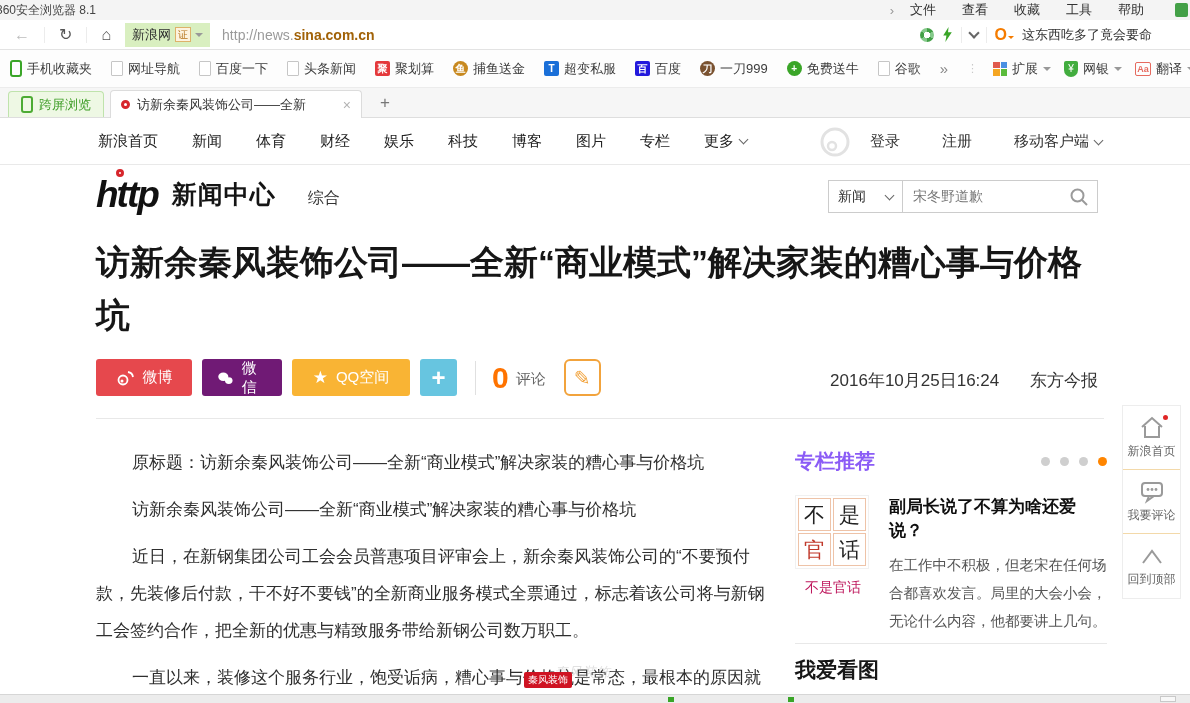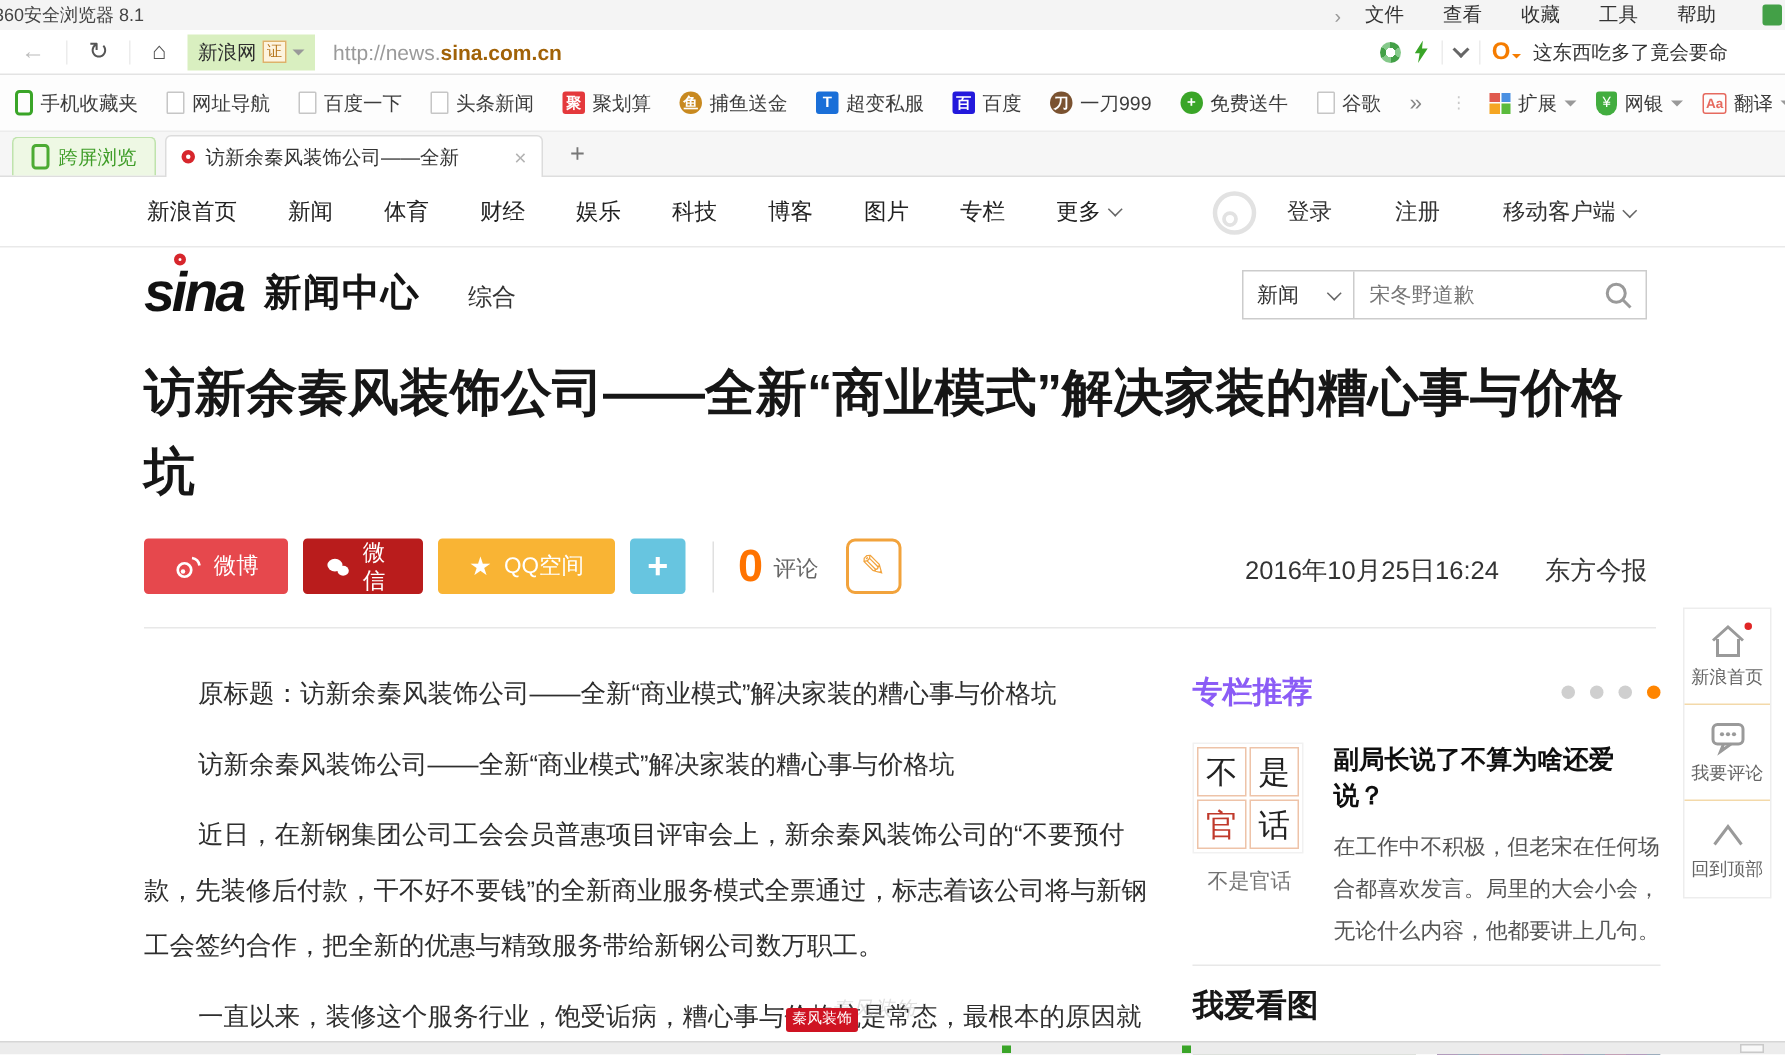--- a/index.html
+++ b/index.html
@@ -62,21 +62,21 @@
   .tab .close { margin-left:auto; color:#b3b3b3; font-size:14px; }
   .newtab { font-size:17px; color:#777; padding:0 12px 4px; }
 
   
   .page { position:relative; height:585px; background:#fff; }
   .sitenav { height:47px; display:flex; align-items:center; padding-left:98px;
     font-size:15px; color:#222; border-bottom:1px solid #e9e9e9; }
   .sitenav .nv { margin-right:34px; cursor:pointer; }
   .more { display:flex; align-items:center; gap:6px; }
   .chev-s { width:7px; height:7px; border-right:1px solid #666; border-bottom:1px solid #666; transform:rotate(45deg); margin-top:-3px; }
-  .nav-right { position:absolute; right:100px; top:0; height:47px; display:flex; align-items:center; font-size:15px; color:#333; }
+  .nav-right { position:absolute; right:88px; top:0; height:47px; display:flex; align-items:center; font-size:15px; color:#333; }
   .eyebadge { margin-right:20px; }
   .nav-right .lk { margin-right:42px; }
 
   .masthead { position:absolute; top:60px; left:96px; right:92px; height:46px; }
   .logo { display:flex; align-items:flex-end; }
   .sina-word { font-size:37px; font-weight:900; font-style:italic; letter-spacing:-2px; color:#111; line-height:33px; position:relative; }
   .sina-eyeball { position:absolute; left:20px; top:-9px; width:8px; height:8px; border:3px solid #d7262c; border-radius:50%; }
   .center-title { font-size:25px; font-weight:bold; color:#141414; margin-left:14px; letter-spacing:1px; }
   .section { font-size:16px; color:#333; margin-left:32px; padding-bottom:2px; }
   .search-widget { position:absolute; right:0; top:2px; width:270px; height:33px; border:1px solid #ccc; display:flex; align-items:center; background:#fff; }
@@ -84,21 +84,21 @@
     border-right:1px solid #ccc; font-size:14px; color:#333; }
   .q { flex:1; padding:0 10px; font-size:14px; color:#777; border:none; outline:none; background:transparent; font-family:inherit; min-width:0; }
 
   .headline { position:absolute; top:118px; left:96px; width:1002px;
     font-size:34px; line-height:53px; font-weight:bold; color:#161616; }
 
   .sharebar { position:absolute; top:241px; left:96px; display:flex; align-items:center; }
   .sbtn { height:37px; border-radius:3px; color:#fff; font-size:15px;
     display:flex; align-items:center; justify-content:center; gap:8px; padding:0 15px; margin-right:10px; }
   .sb-weibo { background:#e6484d; width:96px; }
-  .sb-wechat { background:#b91c1c; width:80px; }
+  .sb-wechat { background:#701a75; width:80px; }
   .sb-qzone { background:#f9b434; width:118px; }
   .sb-plus { background:#67c5e0; width:37px; padding:0; font-size:24px; font-weight:bold; }
   .sdiv { width:1px; height:34px; background:#e0e0e0; margin:0 16px 0 8px; }
   .cnum { font-size:30px; font-weight:bold; color:#ff7300; }
   .clabel { font-size:15px; color:#666; margin:4px 0 0 7px; }
   .pencilbox { width:37px; height:37px; border:2px solid #f2a33c; border-radius:6px; margin-left:18px;
     display:flex; align-items:center; justify-content:center; color:#f2a33c; font-size:20px; }
   .dateline { position:absolute; top:251px; right:92px; font-size:17px; color:#333; }
   .dateline .src { margin-left:26px; }
 
@@ -116,21 +116,21 @@
   .sb-h { font-size:20px; font-weight:bold; color:#8b5cf6; }
   .dots { display:flex; gap:10px; }
   .dot { width:9px; height:9px; border-radius:50%; background:#cfcfcf; }
   .dot.on { background:#ff8500; }
   .sb-item { display:flex; margin-top:20px; }
   .thumbwrap { width:76px; flex:none; }
   .thumb-grid { width:74px; height:74px; display:grid; grid-template:1fr 1fr / 1fr 1fr; border:1px solid #f1f1f1; background:#fff; padding:2px; gap:2px; }
   .tcell { display:flex; align-items:center; justify-content:center; font-size:21px; color:#222;
     border:1px solid #eec3a8; font-family:"Liberation Serif","DejaVu Serif",serif; }
   .tcell.red { color:#c0392b; }
-  .thumb-cap { text-align:center; font-size:14px; color:#737373; margin-top:10px; }
+  .thumb-cap { text-align:center; font-size:14px; color:#be185d; margin-top:10px; }
   .sb-body { margin-left:18px; flex:1; }
   .sb-title { font-size:17px; font-weight:bold; color:#0f0f0f; line-height:24px; }
   .sb-text { font-size:14.5px; color:#555; line-height:28px; margin-top:8px; }
   .sb-rule { border-top:1px solid #e8e8e8; margin-top:8px; }
   .gal-h { font-size:21px; font-weight:bold; color:#171717; margin-top:12px; }
   .gallery { display:flex; gap:14px; margin-top:12px; height:32px; overflow:hidden; }
   .gimg { width:149px; height:90px; position:relative; overflow:hidden; }
   .gimg.left { background:linear-gradient(180deg,#bcc2b8 0%,#a9b4a3 18%,#8ca383 40%,#5d7b4e 65%,#4e6b41 100%); }
   .gimg.left::after { content:""; position:absolute; left:58%; top:22%; width:36px; height:23px; background:#242b26; transform:rotate(-4deg); }
   .gimg.right { background:
@@ -304,21 +304,21 @@
       <span class="lk">注册</span>
       <span class="more">
           <span>移动客户端</span>
           <span class="chev-s"></span>
         </span>
     </div>
   </div>
 
   <div class="masthead">
     <div class="logo">
-      <span class="sina-word">sina</span>
+      <span class="sina-word">http</span>
       <span class="sina-eyeball"></span>
       <span class="center-title">新闻中心</span>
       <span class="section">综合</span>
     </div>
     <div class="search-widget">
       <span class="sel">
           <span>新闻</span>
           <span class="chev-s"></span>
         </span>
       <input class="q" readonly="" value="宋冬野道歉" style="">

